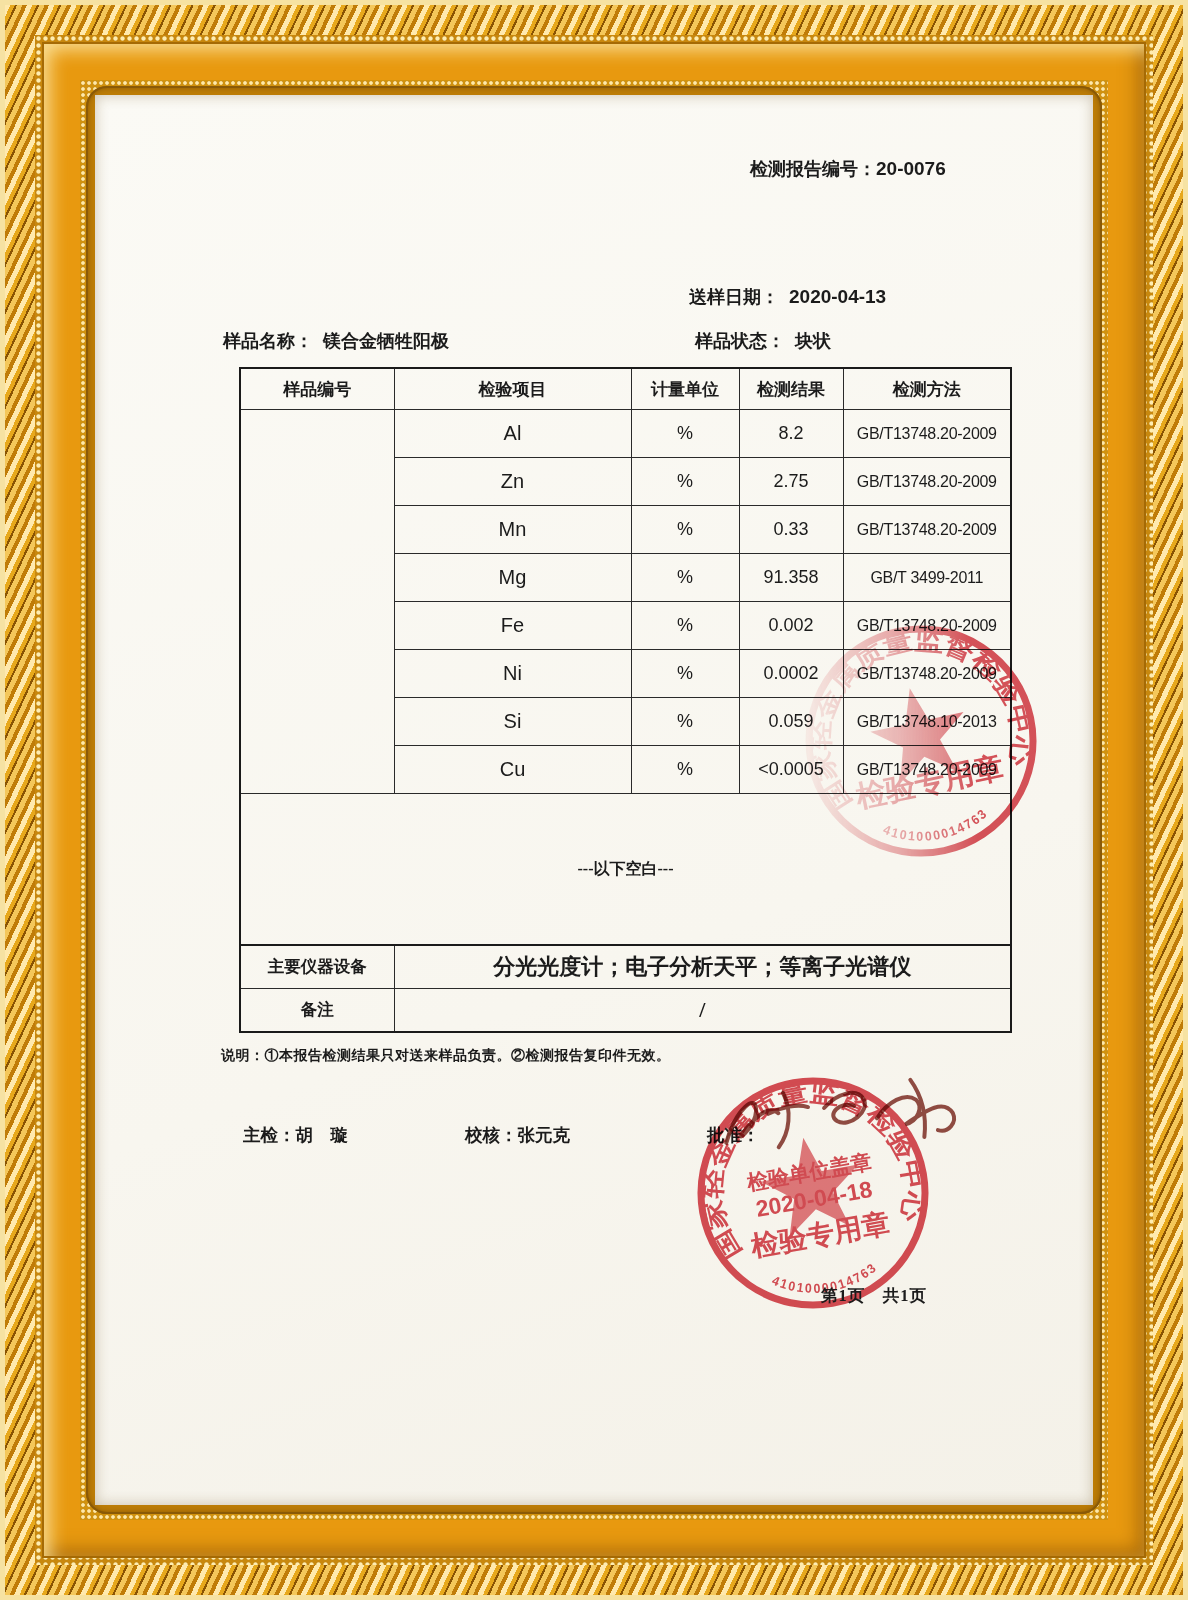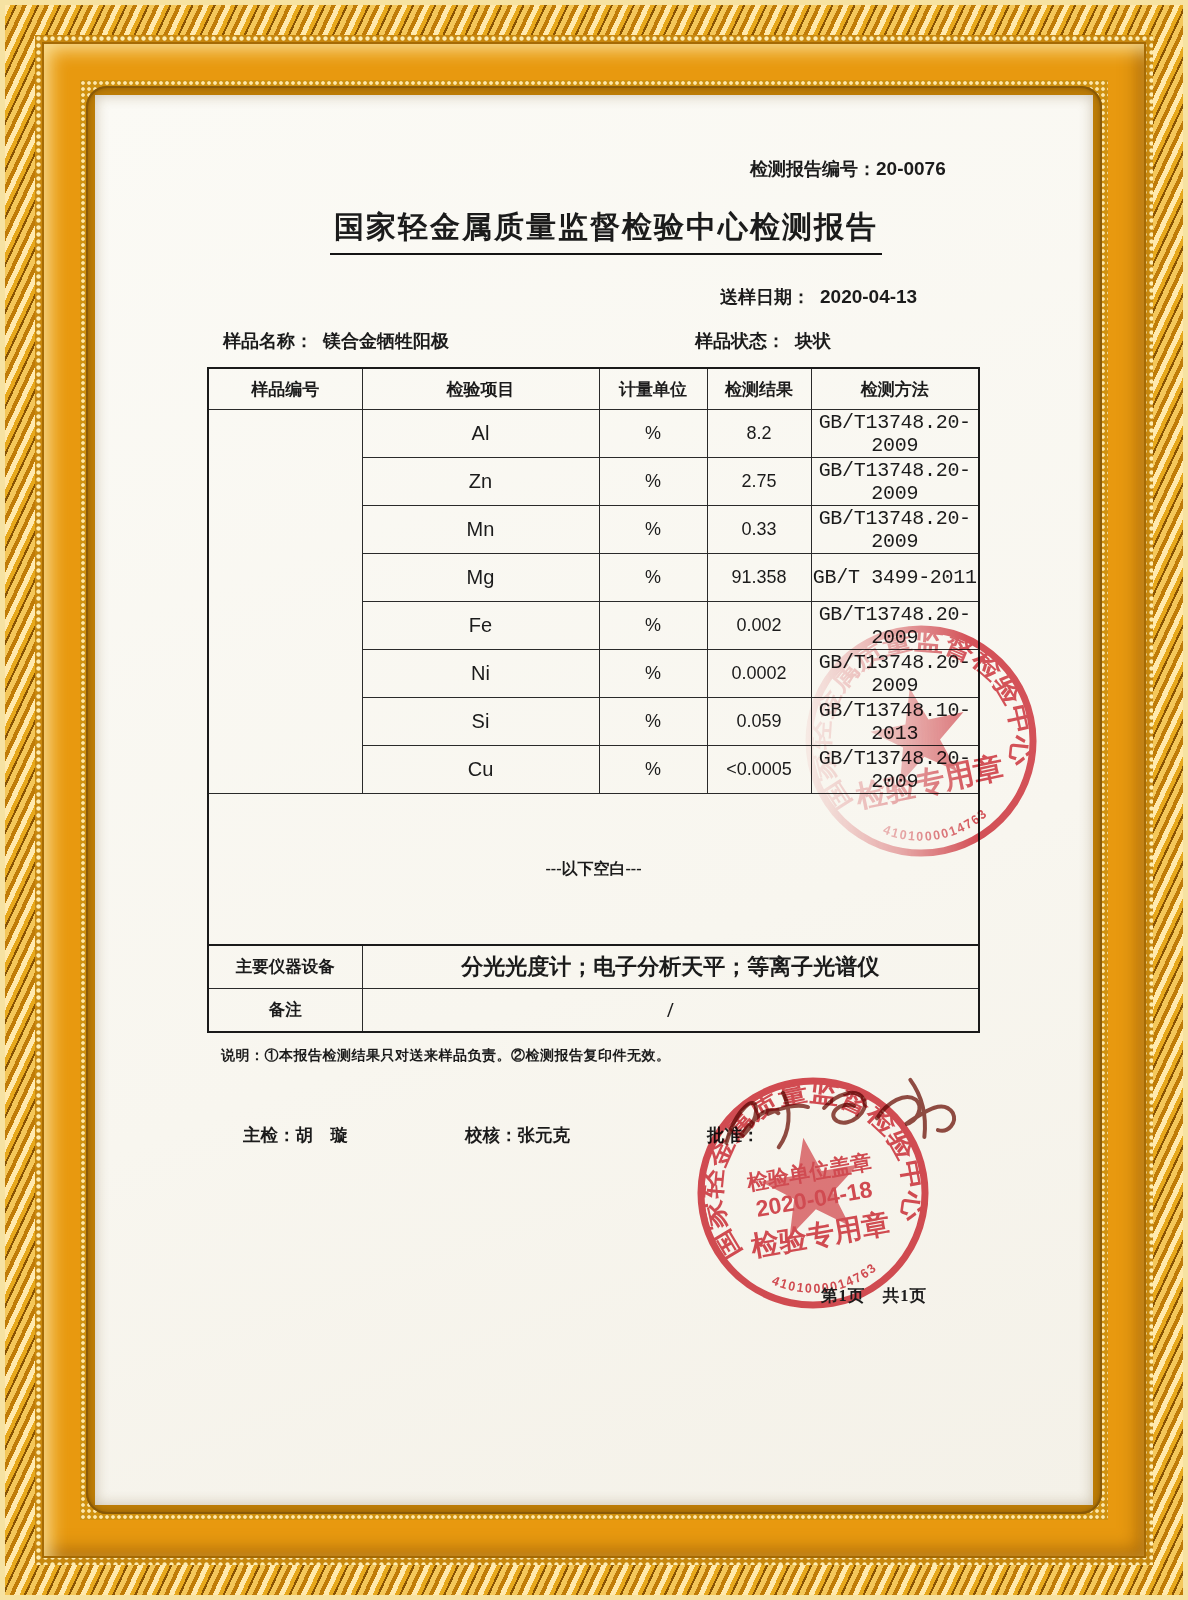--- a/index.html
+++ b/index.html
@@ -39,29 +39,29 @@
   .title{display:inline-block;font-size:30px;font-weight:700;letter-spacing:2px;
     border-bottom:2.5px solid #141414;padding:0 4px 5px;}
 
   .field{font-size:18px;font-weight:600;white-space:nowrap;}
   .field .val{margin-left:10px;}
   .val-sans{font-family:"Liberation Sans","DejaVu Sans",sans-serif;font-weight:700;font-size:19px;}
 
   
   .tbl-wrap{top:272px;left:112px;}
   table.rpt{border-collapse:collapse;table-layout:fixed;width:771px;
-    border:2px solid #1a1a1a;}
+    border:2px solid #1a1a1a;margin-left:32px;}
   table.rpt th,table.rpt td{border:1px solid #2a2a2a;text-align:center;vertical-align:middle;
     padding:0;overflow:hidden;}
   table.rpt th{height:40px;font-size:17px;font-weight:600;}
   tr.datarow{height:48px;}
   td.elem{font-family:"Liberation Sans","DejaVu Sans",sans-serif;font-size:20px;}
   td.unit{font-family:"Liberation Sans","DejaVu Sans",sans-serif;font-size:18px;}
   td.result{font-family:"Liberation Sans","DejaVu Sans",sans-serif;font-size:18px;}
-  td.method{font-family:Liberation Mono, monospace;font-size:20px;letter-spacing:-0.3px;}
+  td.method{font-family:Liberation Sans, sans-serif;font-size:16px;letter-spacing:-0.3px;}
   td.blankcell{height:150px;vertical-align:top;padding-top:6px;font-size:16px;font-weight:600;}
   tr.instr td{border-top:2px solid #1a1a1a;height:42px;}
   tr.remark td{height:42px;}
   td.rowlabel{font-size:16.5px;font-weight:600;}
   td.rowval{text-align:left;padding-left:12px;font-size:22px;font-weight:600;}
 
   .note{top:952px;left:126px;font-size:14px;font-weight:600;letter-spacing:.5px;}
 
   .signrow{top:1028px;left:0;right:0;font-size:17.5px;font-weight:600;}
   .sign-item{position:absolute;white-space:nowrap;top:0;}
@@ -84,25 +84,22 @@
  <div class="frame2">
   <div class="frame3">
    <div class="frame4">
     <div class="frame5">
      <div class="paper">
 
       <div class="abs report-no">
         <span>检测报告编号：</span><span class="num">20-0076</span>
       </div>
 
-      <div class="abs title-wrap">
-        <div class="title">国家轻金属质量监督检验中心检测报告</div>
-      </div>
-
-      <div class="abs field" style="top:190px;left:625px;">
+
+      <div class="abs field" style="top:190px;left:594px;">
         <span>送样日期：</span><span class="val val-sans">2020-04-13</span>
       </div>
       <div class="abs field" style="top:234px;left:128px;">
         <span>样品名称：</span><span class="val">镁合金牺牲阳极</span>
       </div>
       <div class="abs field" style="top:234px;left:600px;">
         <span>样品状态：</span><span class="val">块状</span>
       </div>
 
       <div class="abs tbl-wrap">

